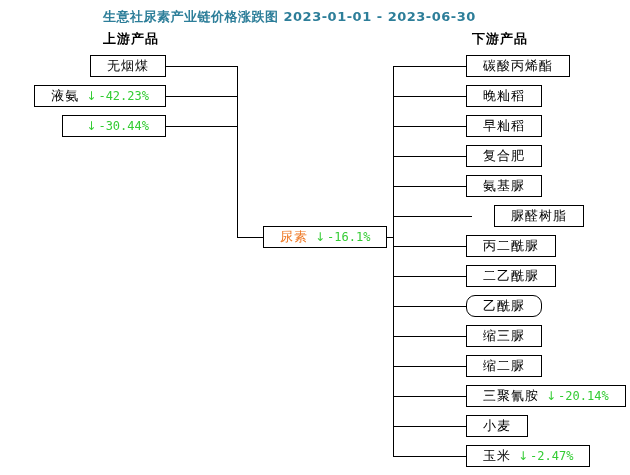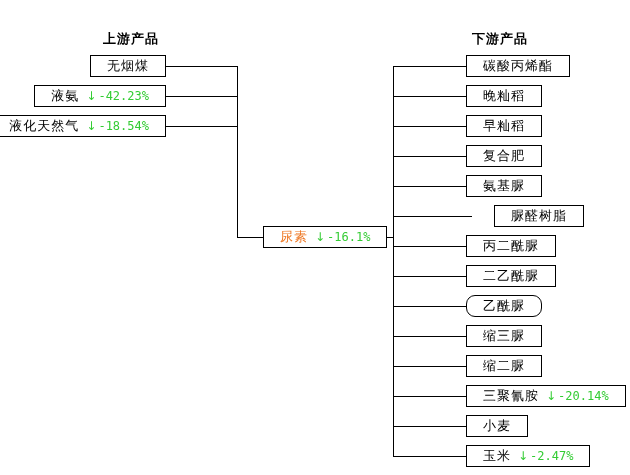--- a/index.html
+++ b/index.html
@@ -37,20 +37,21 @@
   }
   .node .chg .arr{margin-right:2px;font-family:"DejaVu Sans",sans-serif;}
   .node.center-node{left:263px;top:226px;min-width:102px;justify-content:flex-end;}
   .node.center-node .nm{color:var(--accent,#EE7621);}
 </style>
 </head>
 <body style="--title: #2D7E99; --down: #33CC33; --accent: #EE7621; --line: #000000; --bg: #FFFFFF;">
 
 <div id="stage">
 
+  <div class="title">生意社尿素产业链价格涨跌图 2023-01-01 - 2023-06-30</div>
   <div class="sec-label up">上游产品</div>
   <div class="sec-label down">下游产品</div>
 
   <div class="vline" style="left:237px;top:66px;height:172px;"></div>
   <div class="hline" style="left:237px;top:237px;width:29px;"></div>
   <div class="hline" style="left:360px;top:237px;width:34px;"></div>
   <div class="vline" style="left:393px;top:66px;height:390px;"></div>
 
   <div id="up-nodes">
       <div class="hline" style="left: 160px; top: 66px; width: 77px;"></div>
@@ -60,24 +61,23 @@
       <div class="hline" style="left: 160px; top: 96px; width: 77px;"></div>
       <div class="node" style="top: 85px; right: 464px;">
         <span class="nm">液氨</span>
         <span class="chg">
           <span class="arr">↓</span>
           <span>-42.23%</span>
         </span>
       </div>
       <div class="hline" style="left: 160px; top: 126px; width: 77px;"></div>
       <div class="node" style="top: 115px; right: 464px;">
-        <span class="nm">液化天然气</span>
         <span class="chg">
           <span class="arr">↓</span>
-          <span>-18.54%</span>
+          <span>-30.44%</span>
         </span>
       </div>
     </div>
   <div id="down-nodes">
       <div class="hline" style="left: 393px; top: 66px; width: 79px;"></div>
       <div class="node" style="top: 55px; left: 466px;">
         <span class="nm">碳酸丙烯酯</span>
       </div>
       <div class="hline" style="left: 393px; top: 96px; width: 79px;"></div>
       <div class="node" style="top: 85px; left: 466px;">

